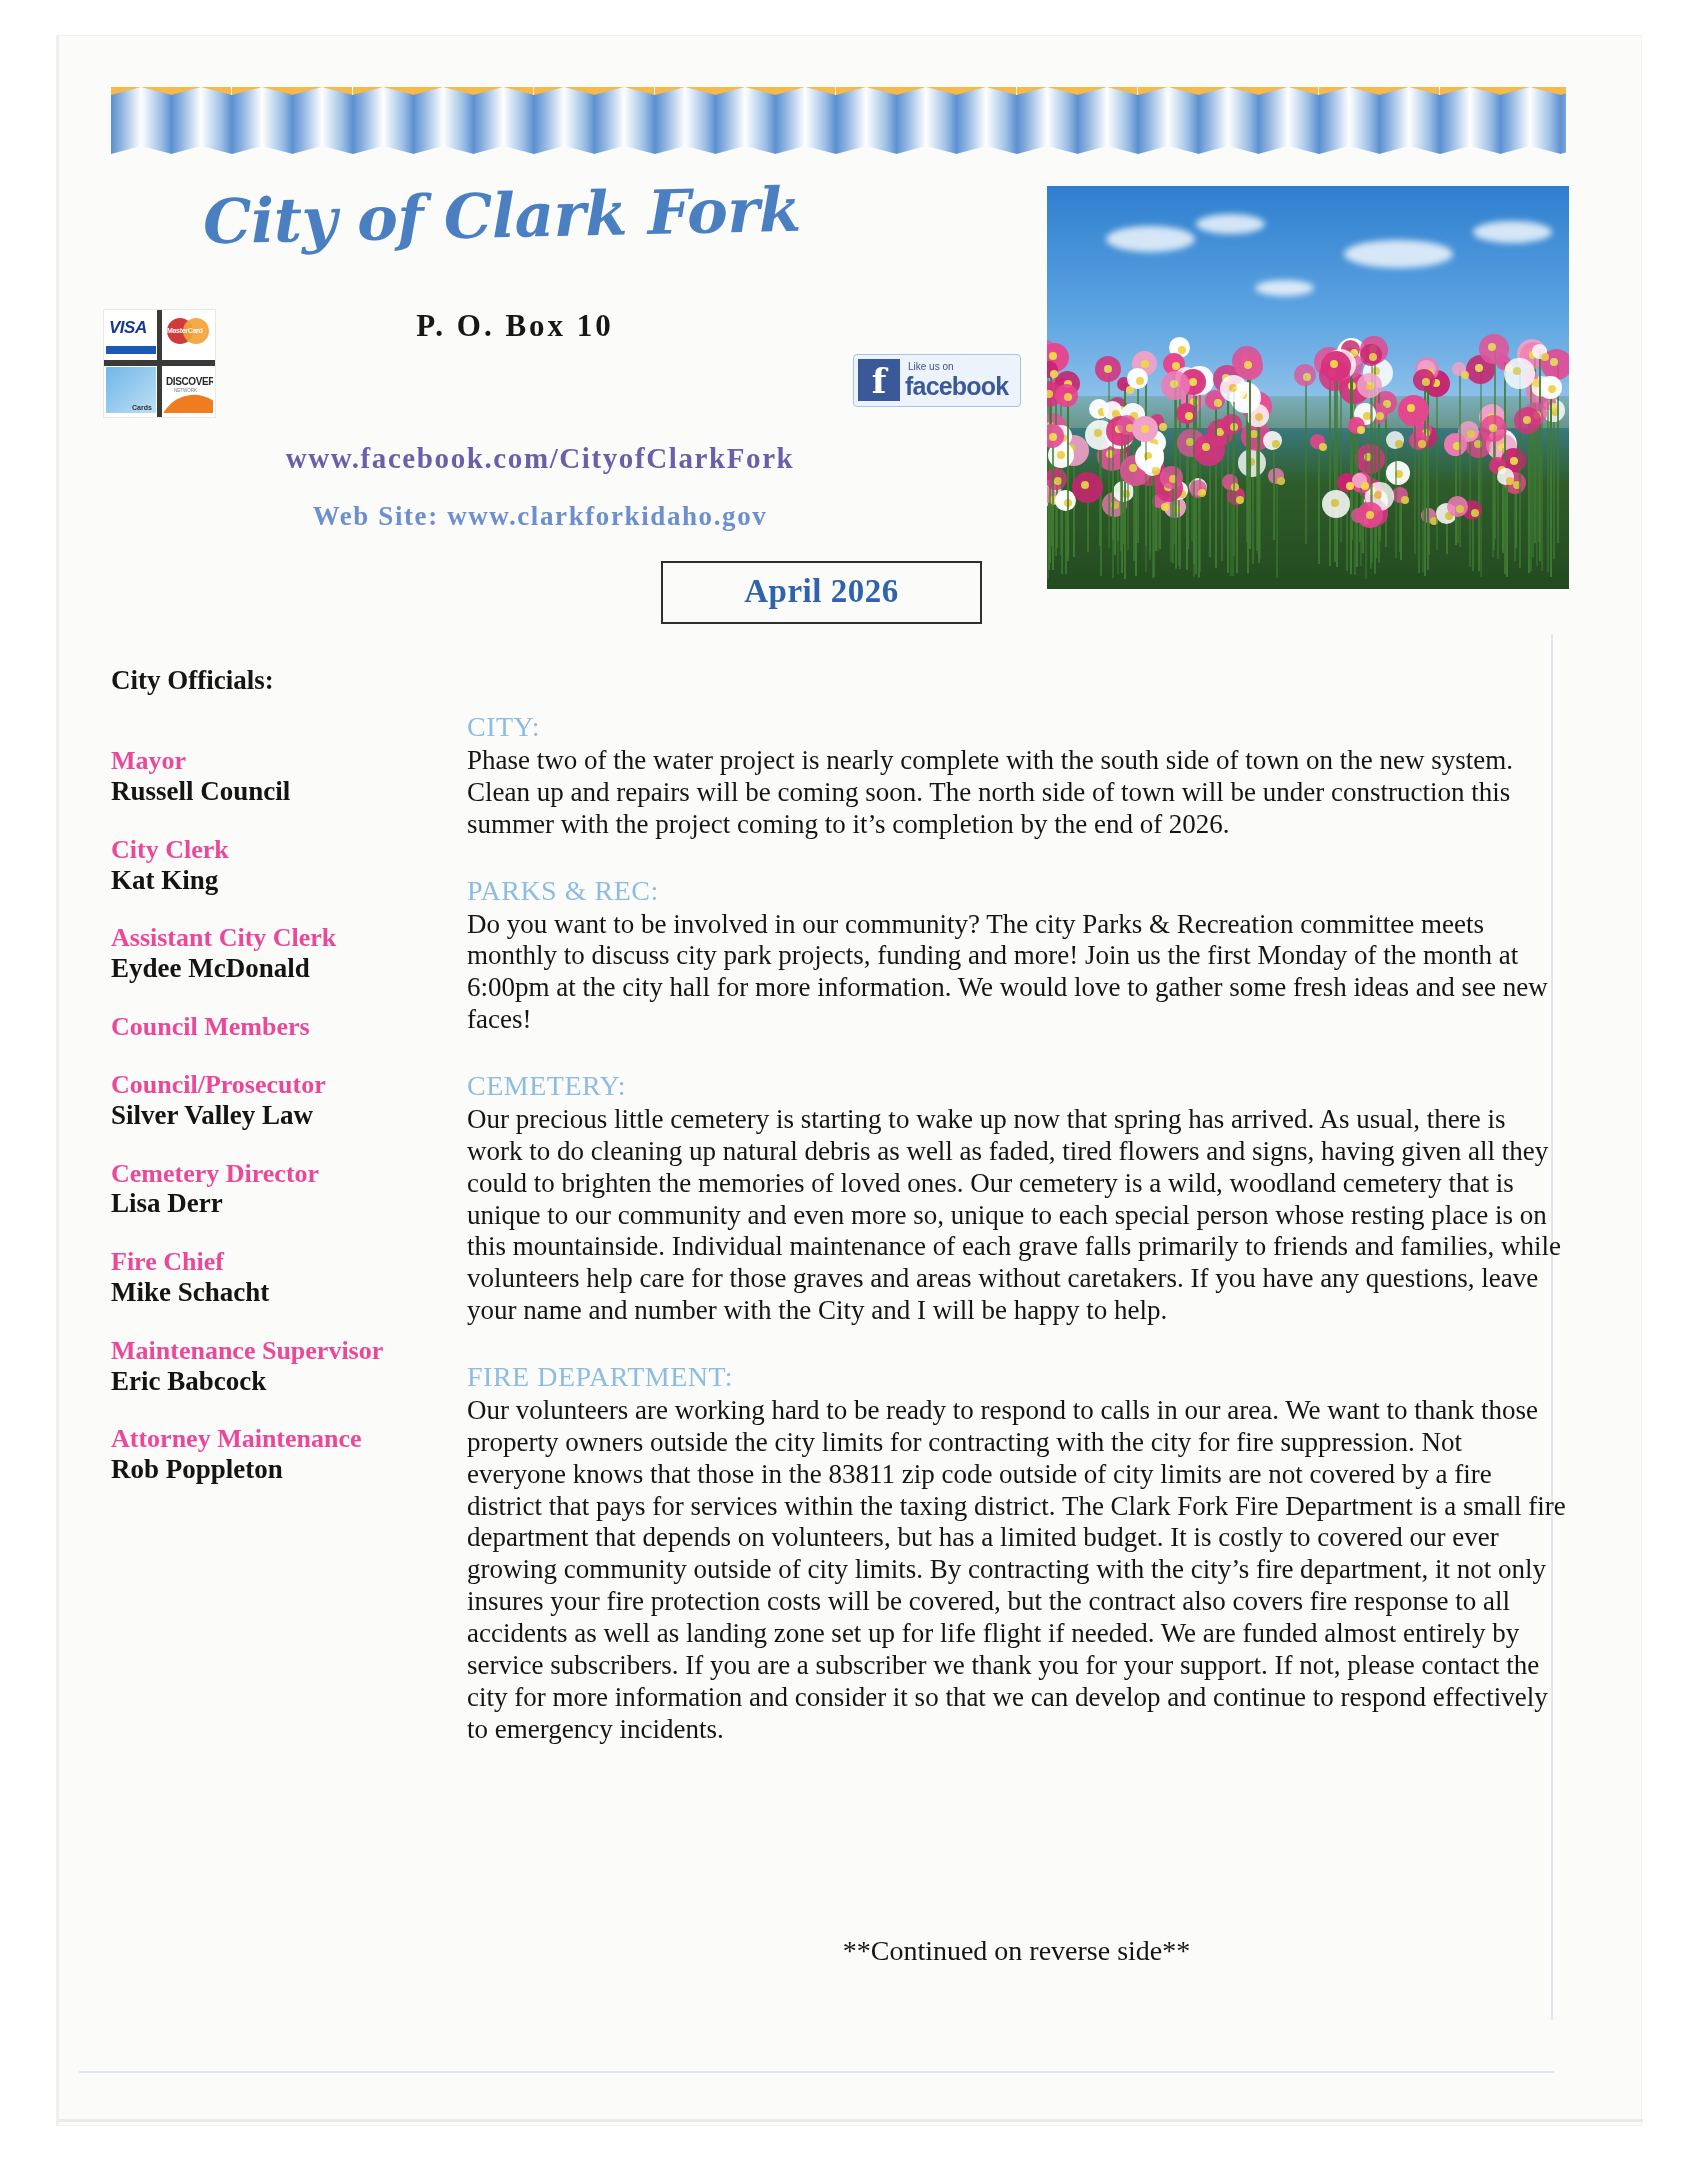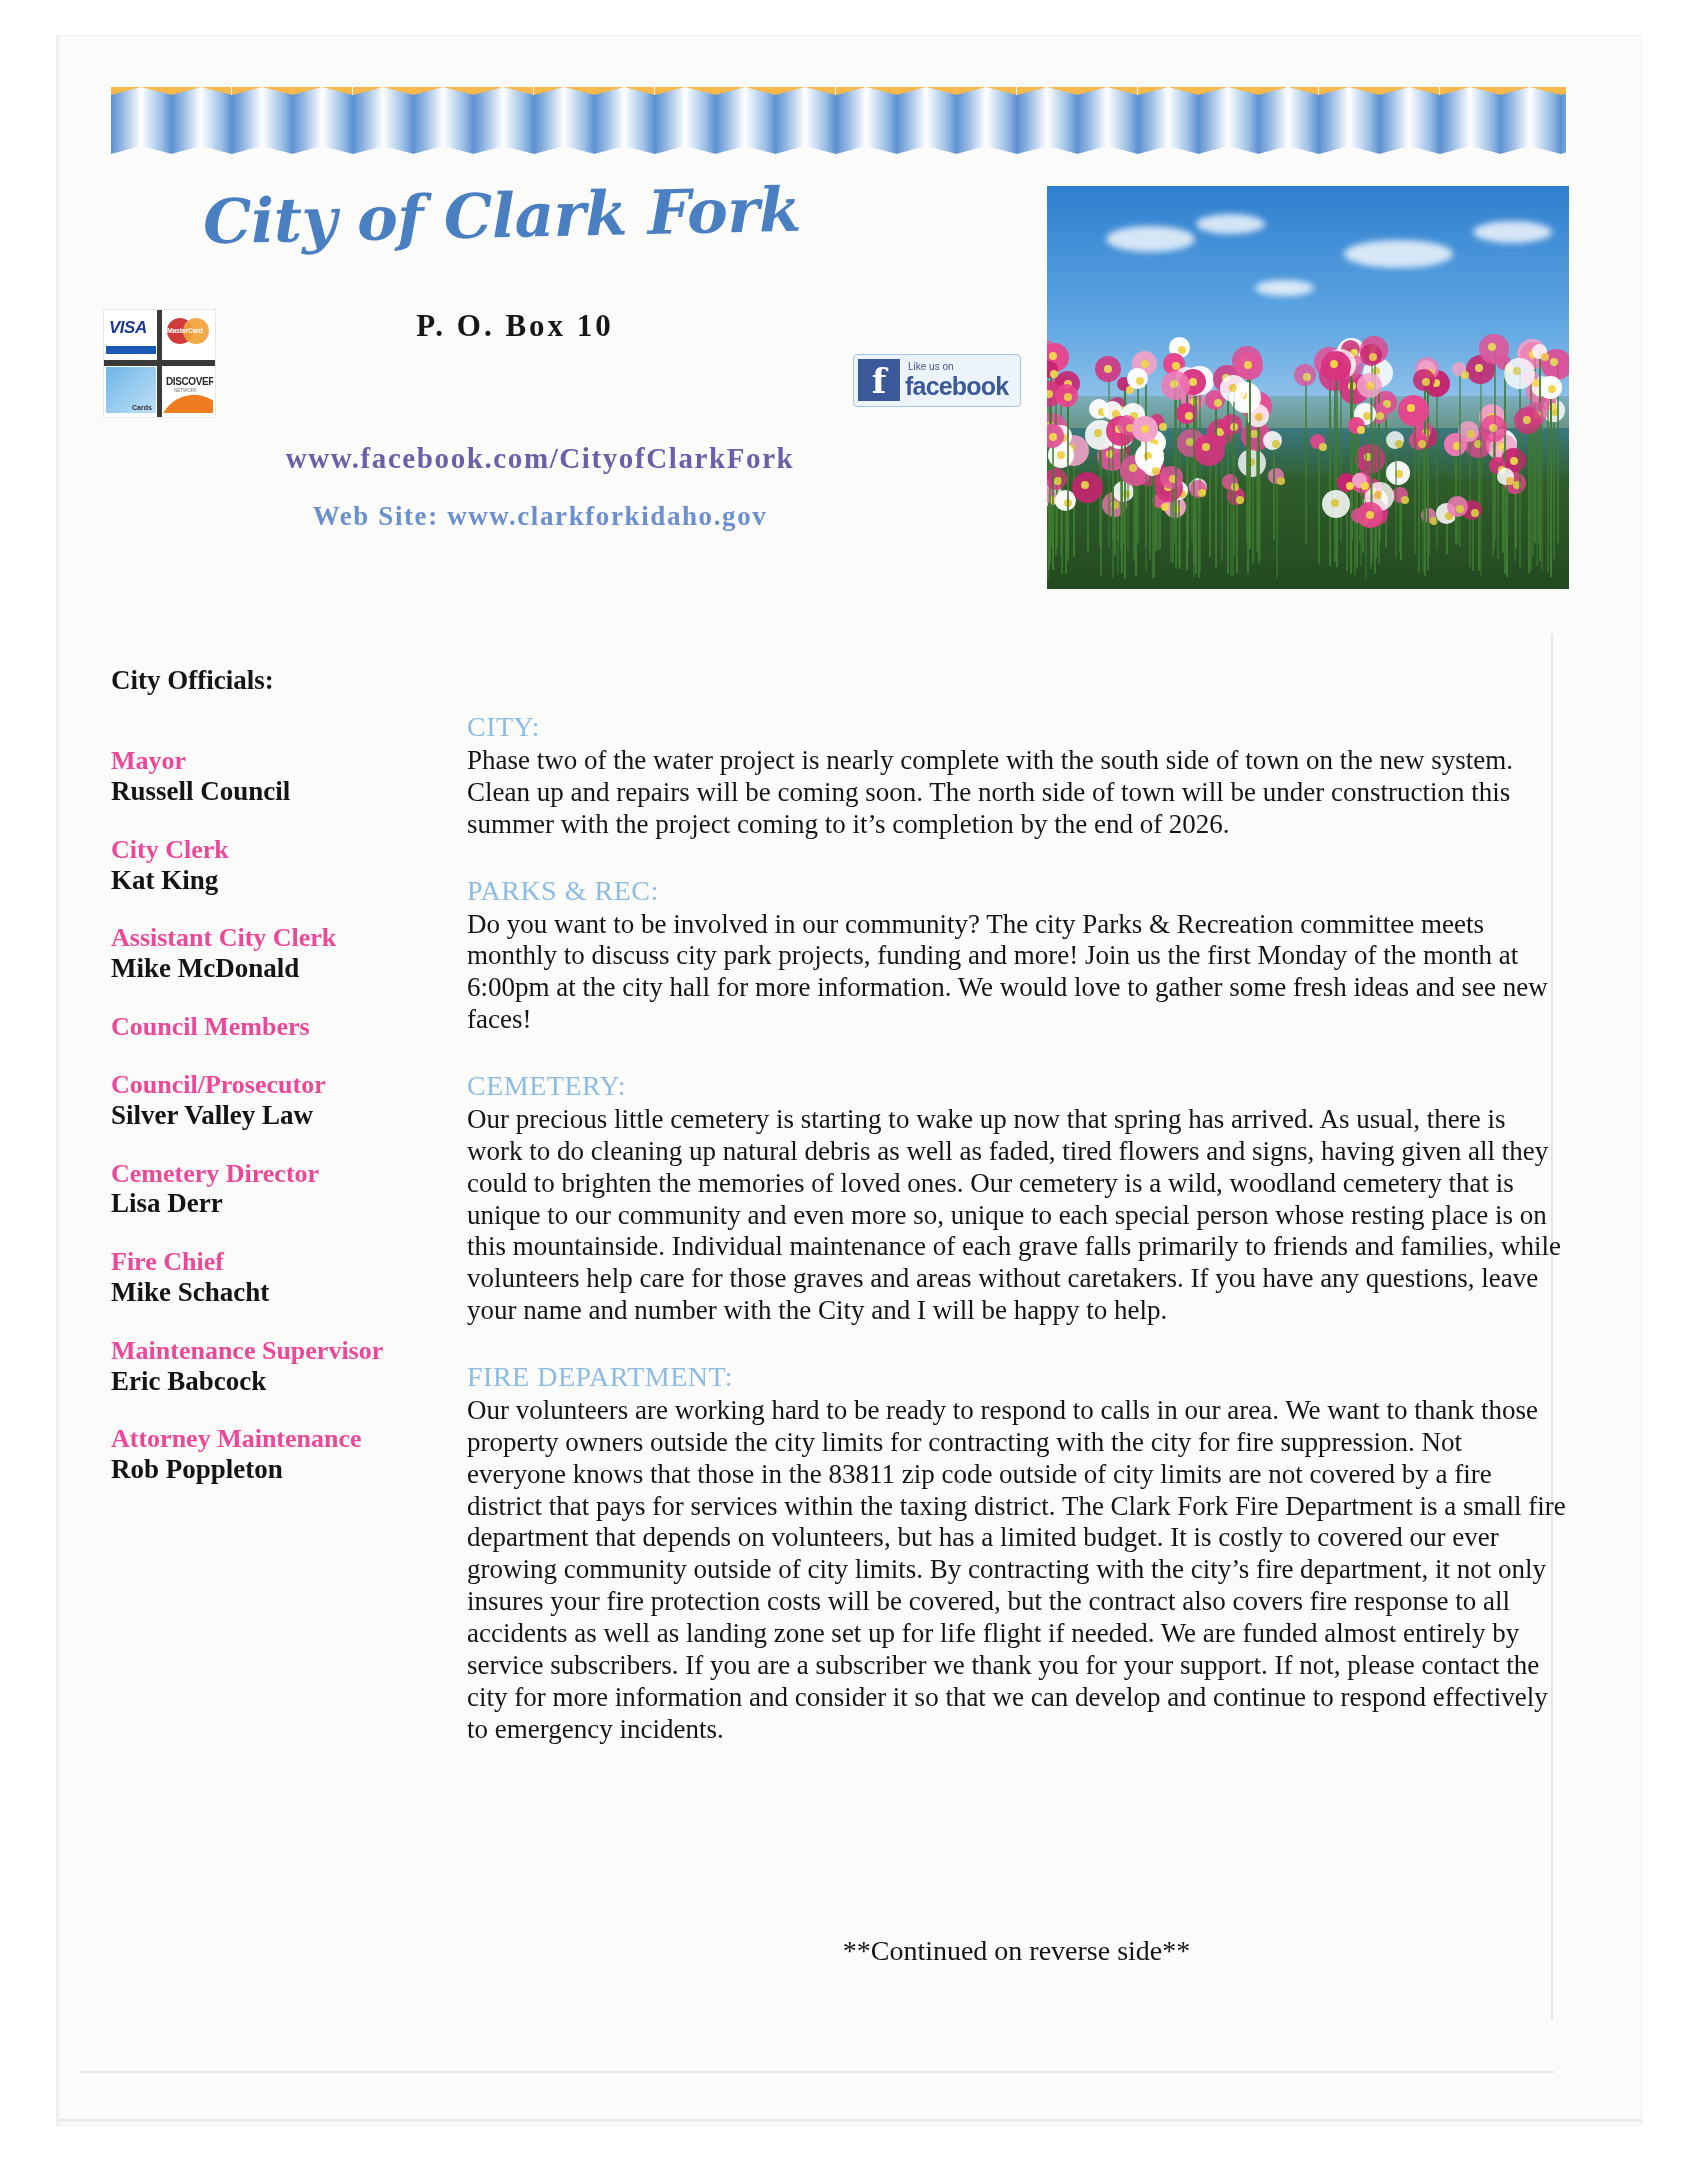--- a/index.html
+++ b/index.html
@@ -574,20 +574,23 @@
 
   <div class="fb-badge">
     <div class="fb-f">f</div>
     <div class="fb-like">Like us on</div>
     <div class="fb-word">facebook</div>
   </div>
 
   <div class="url-fb">www.facebook.com/CityofClarkFork</div>
   <div class="url-web">Web Site: www.clarkforkidaho.gov</div>
 
+  <div class="date-box">
+    <div class="dtext">April 2026</div>
+  </div>
 
   <div class="photo" id="photo">
     <div class="sky"></div>
     <div class="field"></div>
   <div class="cloud" style="left: 59px; top: 40px; width: 89px; height: 26px;"></div>
       <div class="cloud" style="left: 149px; top: 28px; width: 69px; height: 20px;"></div>
       <div class="cloud" style="left: 297px; top: 54px; width: 109px; height: 28px;"></div>
       <div class="cloud" style="left: 426px; top: 35px; width: 79px; height: 22px;"></div>
       <div class="cloud" style="left: 208px; top: 94px; width: 59px; height: 16px;"></div>
       <div class="stem" style="left: 0px; top: 161px; height: 232px; opacity: 0.5;"></div>
@@ -903,21 +906,21 @@
         </div>
         <div class="official">
           <div class="role">City Clerk</div>
           <div class="person">
             <div>Kat King</div>
           </div>
         </div>
         <div class="official">
           <div class="role">Assistant City Clerk</div>
           <div class="person">
-            <div>Mike McDonald</div>
+            <div>Eydee McDonald</div>
           </div>
         </div>
         <div class="official">
           <div class="role">Council Members</div>
         </div>
         <div class="official">
           <div class="role">Council/Prosecutor</div>
           <div class="person">
             <div>Silver Valley Law</div>
           </div>

